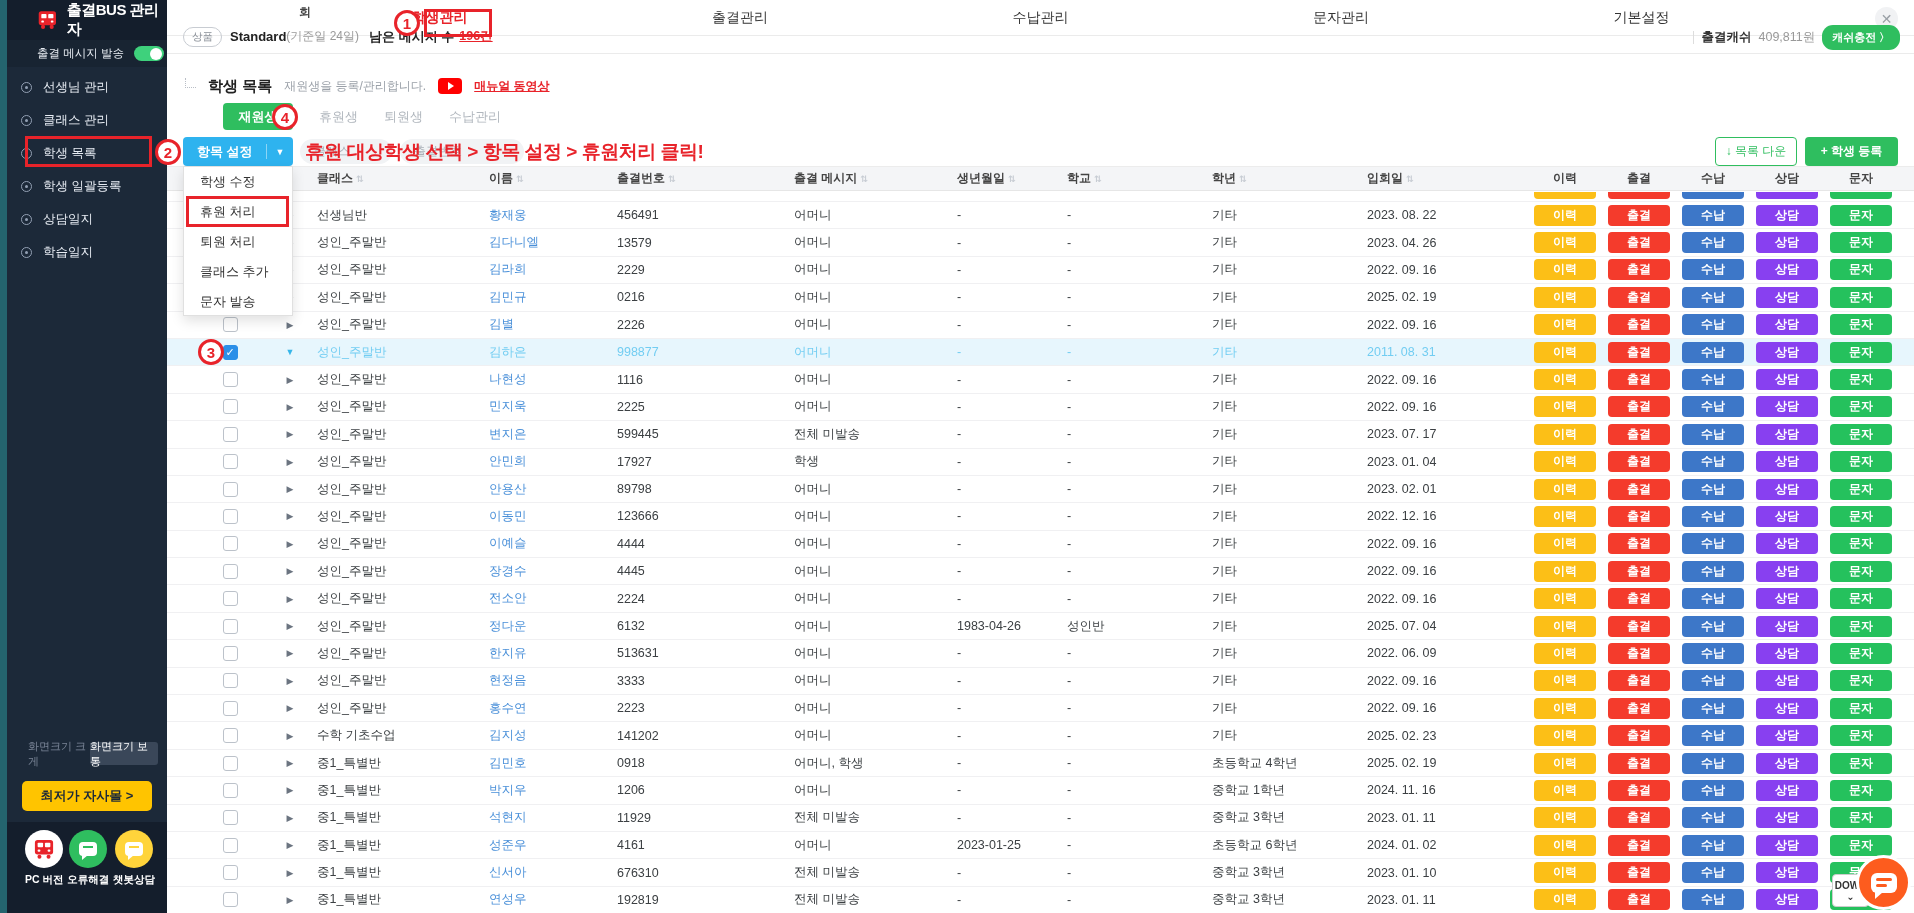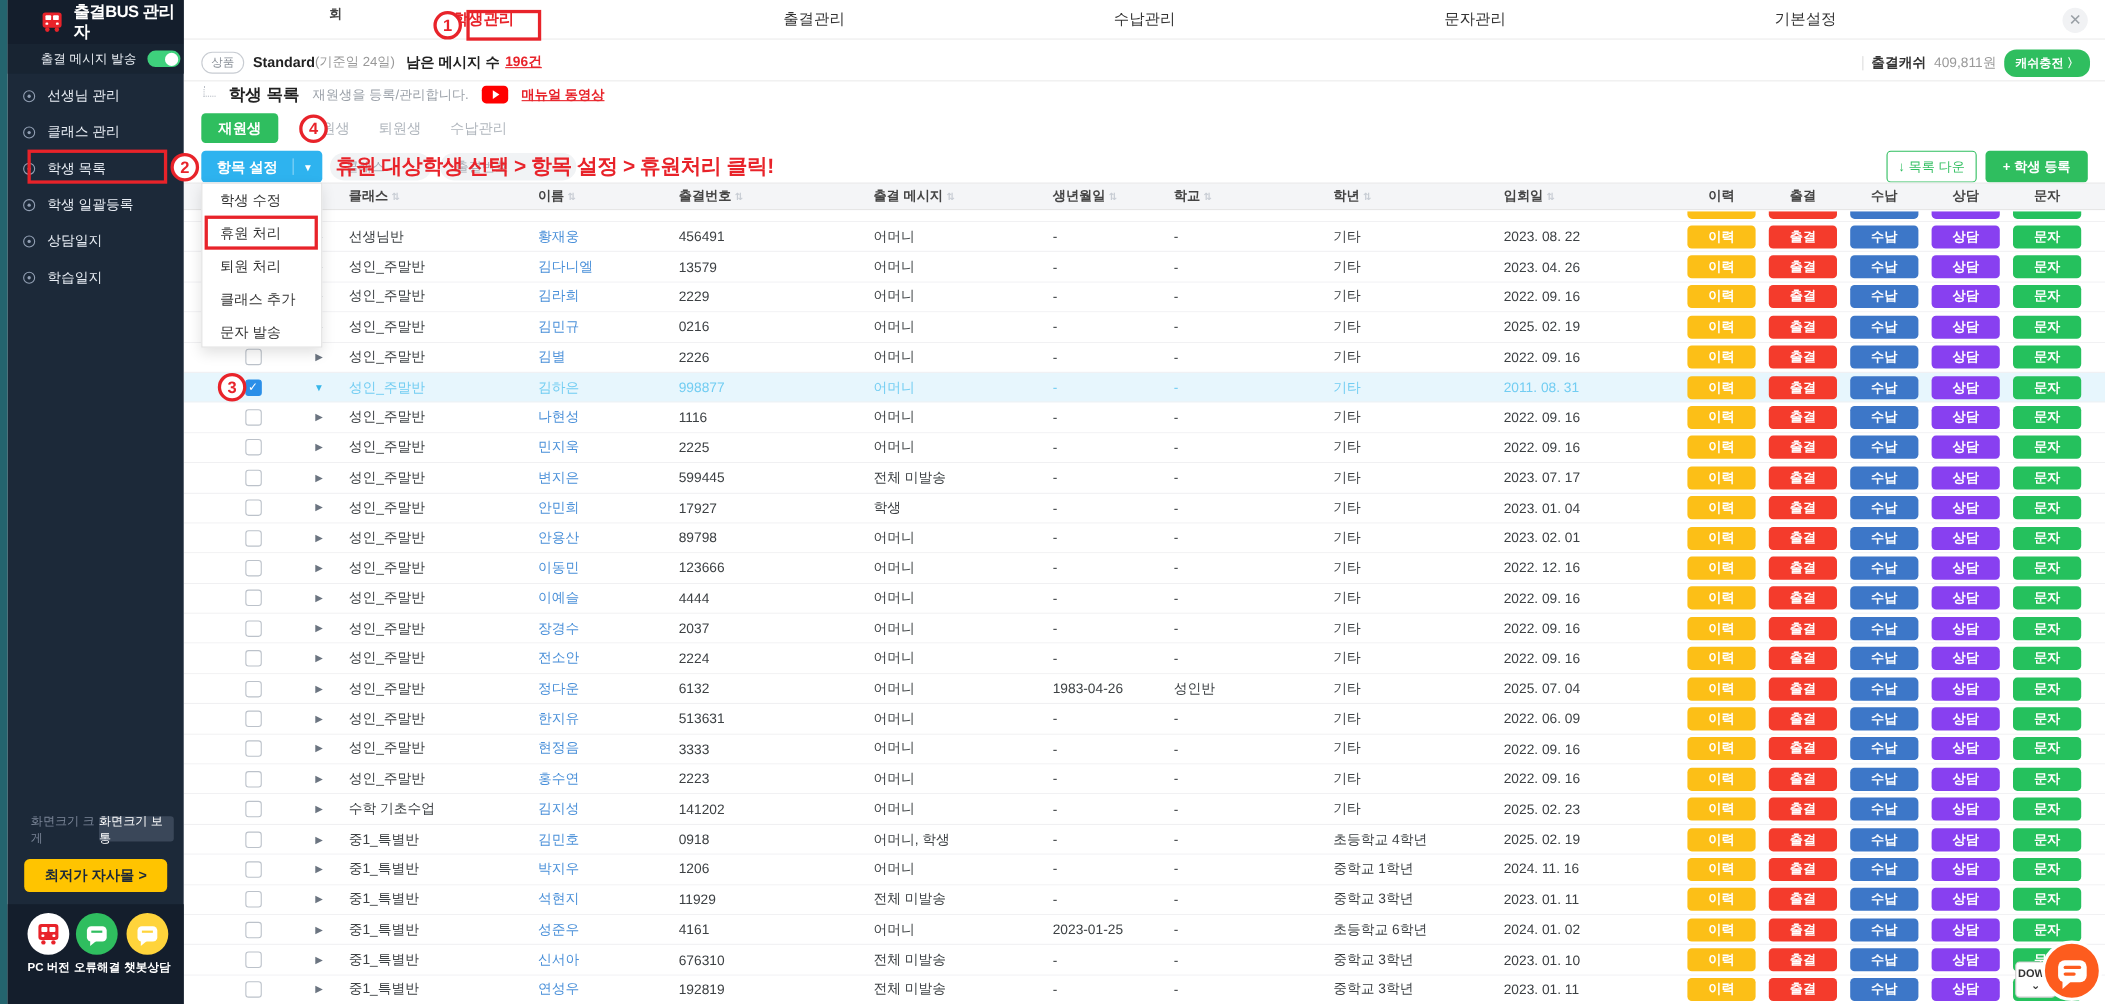--- a/index.html
+++ b/index.html
@@ -34,45 +34,45 @@
 
   
   .content { position:absolute; left:167px; top:0; width:1747px; height:913px; background:#fff; }
   .nav-bar { position:absolute; top:0; left:0; width:100%; height:36px; border-bottom:1px solid #ebebeb;
     display:flex; justify-content:space-evenly; align-items:center; }
   .nav-item { font-size:14px; color:#333; cursor:pointer; }
   .nav-item.active { color:#e8232a; font-weight:bold; }
   .close-btn { position:absolute; right:16px; top:7px; width:23px; height:23px; border-radius:50%;
     background:#f1f2f4; color:#9aa0a6; font-size:14px; display:flex; align-items:center; justify-content:center; cursor:pointer; }
 
-  .plan-bar { position:absolute; top:40px; left:0; width:100%; height:34px; border-bottom:1px solid #ebebeb;
+  .plan-bar { position:absolute; top:20px; left:0; width:100%; height:34px; border-bottom:1px solid #ebebeb;
     display:flex; align-items:center; padding-left:16px; }
   .badge-pill { border:1px solid #c8ccd2; border-radius:10px; color:#8a9098; font-size:10.5px; padding:2px 8px; margin-right:8px; }
   .plan-name { font-size:13px; font-weight:bold; color:#222; }
   .plan-note { font-size:12px; color:#999; margin-right:10px; }
   .remain-label { font-size:13px; font-weight:bold; color:#222; margin-right:5px; }
   .remain-value { font-size:12.5px; font-weight:bold; color:#e8232a; text-decoration:underline; cursor:pointer; }
   .plan-right { position:absolute; right:14px; top:0; height:34px; display:flex; align-items:center; gap:7px; }
   .vdiv { width:1px; height:13px; background:#ddd; }
   .cash-label { font-size:12.5px; font-weight:bold; color:#333; }
   .cash-value { font-size:12.5px; color:#999; }
   .charge-btn { background:#2fbe5f; color:#fff; font-size:11px; font-weight:bold; border-radius:11px;
-    padding:5px 10px; cursor:pointer; white-space:nowrap; }
+    padding:5px 10px; cursor:pointer; white-space:nowrap;font-family:Liberation Serif, serif; }
 
   .section-row { position:absolute; top:74px; left:18px; display:flex; align-items:center; gap:12px; height:24px; }
   .tree-ic { width:11px; height:10px; border-left:1px dotted #b9bec6; border-bottom:1px dotted #b9bec6; margin-top:-6px; }
   .sec-title { font-size:15px; font-weight:bold; color:#222; }
   .sec-sub { font-size:12px; color:#9aa0a8; }
   .yt-ic { width:24px; height:16px; background:#f00; border-radius:4px; display:flex; align-items:center; justify-content:center; cursor:pointer; }
   .yt-ic::after { content:""; border-left:6px solid #fff; border-top:4px solid transparent; border-bottom:4px solid transparent; margin-left:1px; }
   .manual-link { font-size:12px; font-weight:bold; color:#e8232a; text-decoration:underline; cursor:pointer; }
 
   .tabs-row { position:absolute; top:103px; left:16px; display:flex; align-items:center; gap:26px; height:27px; }
   .tab-active { width:70px; height:27px; background:#2fbe5f; border-radius:4px; color:#fff; font-size:13px;
-    font-weight:bold; display:flex; align-items:center; justify-content:center; cursor:pointer; }
+    font-weight:bold; display:flex; align-items:center; justify-content:center; cursor:pointer;margin-left:40px; }
   .tab { color:#b0b6bd; font-size:13px; cursor:pointer; }
 
   .filter-row { position:absolute; top:137px; left:0; width:100%; height:29px; }
   .settings-btn { position:absolute; left:16px; top:0; width:110px; height:29px; background:#2eb3ef; border-radius:4px;
     color:#fff; display:flex; align-items:center; cursor:pointer; }
   .settings-btn .s-lbl { font-size:13px; font-weight:bold; padding-left:14px; flex:1; }
   .settings-btn .s-sep { width:1px; height:15px; background:rgba(255,255,255,.45); }
   .settings-btn .s-car { width:26px; text-align:center; font-size:9px; }
   .pill-input { position:absolute; top:2px; height:25px; background:#f1f3f5; border-radius:13px; z-index:1;
     display:flex; align-items:center; padding-left:14px; font-size:12px; color:#aab0b8; cursor:text; }
@@ -707,21 +707,21 @@
           <span class="act-btn" style="background: rgb(37, 193, 93);">문자</span>
         </div>
       </div>
       <div class="trow data">
         <div class="c-check">
           <span class="checkbox"></span>
         </div>
         <div class="c-arrow">▶</div>
         <div class="td">성인_주말반</div>
         <div class="td pad c-name">장경수</div>
-        <div class="td pad">2037</div>
+        <div class="td pad">4445</div>
         <div class="td pad">어머니</div>
         <div class="td pad">-</div>
         <div class="td pad">-</div>
         <div class="td pad">기타</div>
         <div class="td pad">2022. 09. 16</div>
         <div class="act-cell">
           <span class="act-btn" style="background: rgb(252, 191, 23);">이력</span>
         </div>
         <div class="act-cell">
           <span class="act-btn" style="background: rgb(244, 59, 44);">출결</span>

